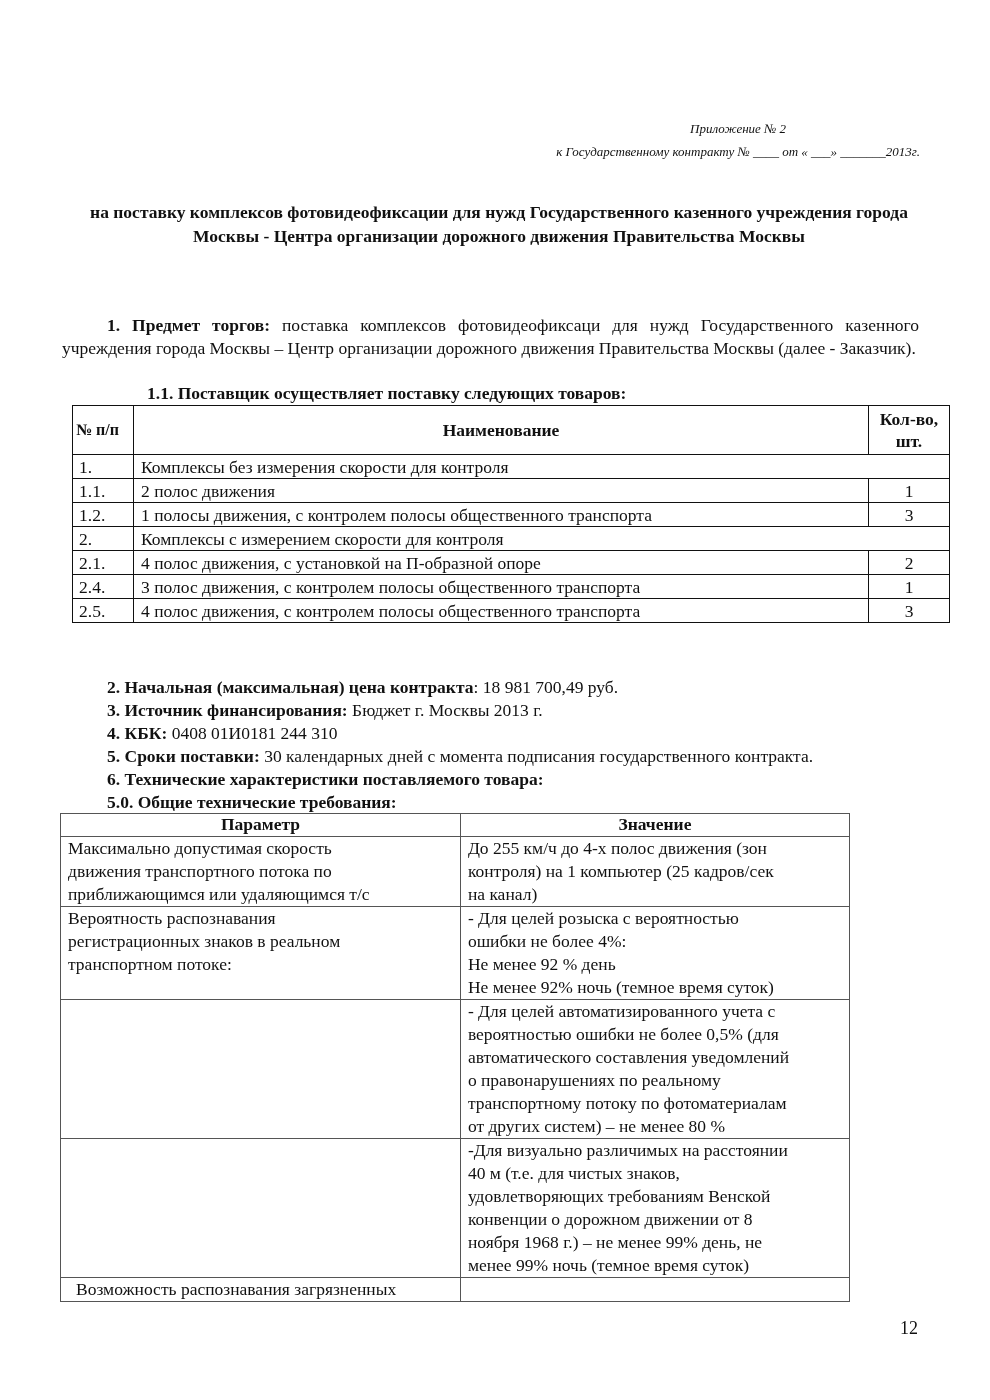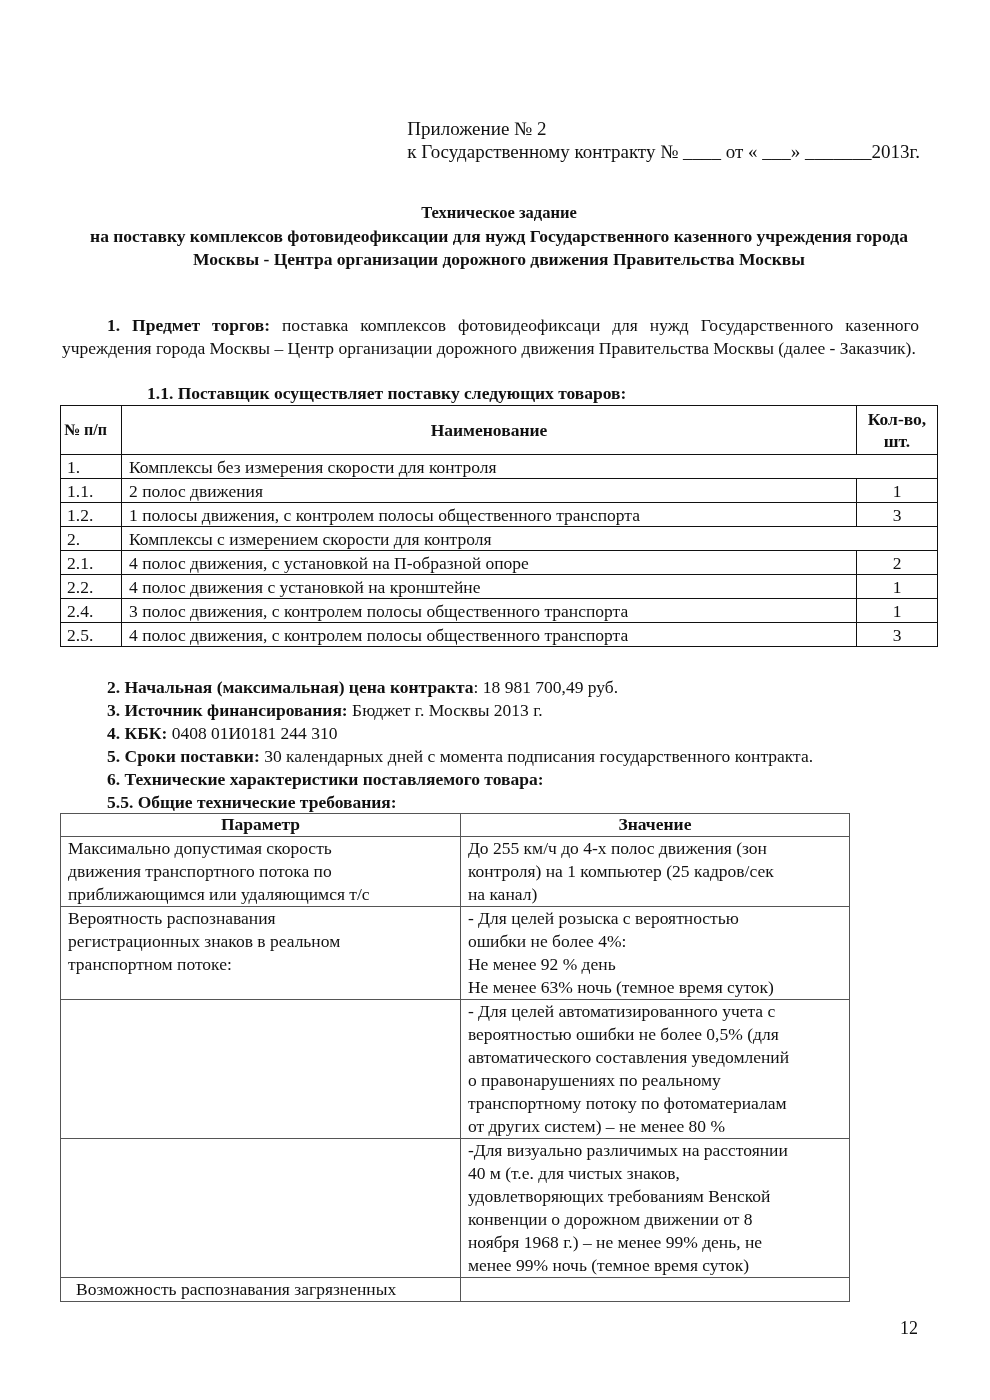--- a/index.html
+++ b/index.html
@@ -3,40 +3,40 @@
   <meta charset="utf-8">
   <style>
     html, body { margin: 0; padding: 0; background: #ffffff; }
     body {
       width: 990px; height: 1400px; position: relative; overflow: hidden;
       font-family: "Liberation Serif", "DejaVu Serif", serif;
       color: #111111;
     }
     .abs { position: absolute; }
     .appendix {
-      right: 70px; top: 117px; text-align: left;
-      font-size: 19px; line-height: 23px;
+      right: 70px; top: 117px; text-align: center;
+      font-style: italic; font-size: 13px; line-height: 23px;
     }
     .title-block {
       left: 60px; width: 878px; top: 201px; text-align: center;
       font-weight: bold; font-size: 17.5px; line-height: 23.5px;
       font-family: "Liberation Sans Narrow", "Liberation Serif", serif;
     }
     .title-block .t1 { font-size: 16.5px; }
     .title-block .t2 { }
     .para {
       left: 62px; width: 857px; font-size: 17.5px; line-height: 22.5px; text-align: justify;
     }
     .para b { font-weight: bold; }
     .indent { text-indent: 45px; }
     .p1 { top: 314px; }
     .p11 { top: 382px; left: 107px; font-weight: bold; margin-left: 40px; }
     table { border-collapse: collapse; }
     .t-goods {
-      position: absolute; left: 60px; top: 405px; width: 878px;
+      position: absolute; left: 72px; top: 405px; width: 878px;
       font-size: 17.5px;
     }
     .t-goods td, .t-goods th {
       border: 1.5px solid #111;
       padding: 0 7px;
       height: 23px; line-height: 22px;
       vertical-align: middle;
     }
     .t-goods th { font-weight: bold; height: 48px; line-height: 22px; }
     .t-goods .c-num { width: 47px; text-align: left; padding-left: 6px; }
@@ -76,21 +76,20 @@
   </style>
 </head>
 <body>
 
 <div class="abs appendix">
   <div>Приложение №  2</div>
   <div>к Государственному контракту № ____ от « ___» _______2013г.</div>
 </div>
 
 <div class="abs title-block">
-  <div class="t1">Техническое задание</div>
   <div class="t2" style="padding: 0 10px;">на поставку комплексов фотовидеофиксации для нужд Государственного казенного учреждения города Москвы - Центра организации дорожного движения Правительства Москвы</div>
 </div>
 
 <div class="abs para indent p1">
   <b>1. Предмет торгов:</b><span> поставка комплексов фотовидеофиксаци для нужд Государственного казенного учреждения города Москвы – Центр организации дорожного движения Правительства Москвы (далее - Заказчик).</span>
 </div>
 
 <div class="abs para p11">1.1. Поставщик осуществляет поставку следующих товаров:</div>
 
 <table class="t-goods">
@@ -119,25 +118,20 @@
     <tr>
       <td class="c-num">2.</td>
       <td class="c-name" colspan="2">Комплексы с измерением скорости для контроля</td>
     </tr>
     <tr>
       <td class="c-num">2.1.</td>
       <td class="c-name">4 полос движения, с установкой на П-образной опоре</td>
       <td class="c-qty">2</td>
     </tr>
     <tr>
-      <td class="c-num">2.2.</td>
-      <td class="c-name">4 полос движения с установкой на кронштейне</td>
-      <td class="c-qty">1</td>
-    </tr>
-    <tr>
       <td class="c-num">2.4.</td>
       <td class="c-name">3 полос движения, с контролем полосы общественного транспорта</td>
       <td class="c-qty">1</td>
     </tr>
     <tr>
       <td class="c-num">2.5.</td>
       <td class="c-name">4 полос движения, с контролем полосы общественного транспорта</td>
       <td class="c-qty">3</td>
     </tr>
   </tbody>
@@ -149,21 +143,21 @@
 <div class="abs list l3">
   <b>3. Источник финансирования:</b><span> Бюджет г. Москвы 2013 г.</span>
 </div>
 <div class="abs list l4">
   <b>4. КБК:</b><span> 0408 01И0181 244 310</span>
 </div>
 <div class="abs list l5">
   <b>5. Сроки поставки:</b><span> 30 календарных дней с момента подписания государственного контракта.</span>
 </div>
 <div class="abs list l6">6. Технические характеристики поставляемого товара:</div>
-<div class="abs list l61">5.5. Общие технические требования:</div>
+<div class="abs list l61">5.0. Общие технические требования:</div>
 
 <table class="t-spec">
   <thead>
     <tr>
       <th class="c-param">Параметр</th>
       <th class="c-val">Значение</th>
     </tr>
   </thead>
   <tbody>
     <tr class="r1">
@@ -181,21 +175,21 @@
     <tr class="r2">
       <td class="c-param cell-lines">
         <span>Вероятность распознавания</span>
         <span>регистрационных знаков в реальном</span>
         <span>транспортном потоке:</span>
       </td>
       <td class="c-val cell-lines">
         <span>- Для целей розыска с вероятностью</span>
         <span>ошибки не более 4%:</span>
         <span>Не менее 92 % день</span>
-        <span>Не менее 63% ночь (темное время суток)</span>
+        <span>Не менее 92% ночь (темное время суток)</span>
       </td>
     </tr>
     <tr class="r3">
       <td class="c-param"></td>
       <td class="c-val cell-lines">
         <span>- Для целей автоматизированного учета с</span>
         <span>вероятностью ошибки не более 0,5% (для</span>
         <span>автоматического составления уведомлений</span>
         <span>о правонарушениях по реальному</span>
         <span>транспортному потоку по фотоматериалам</span>

